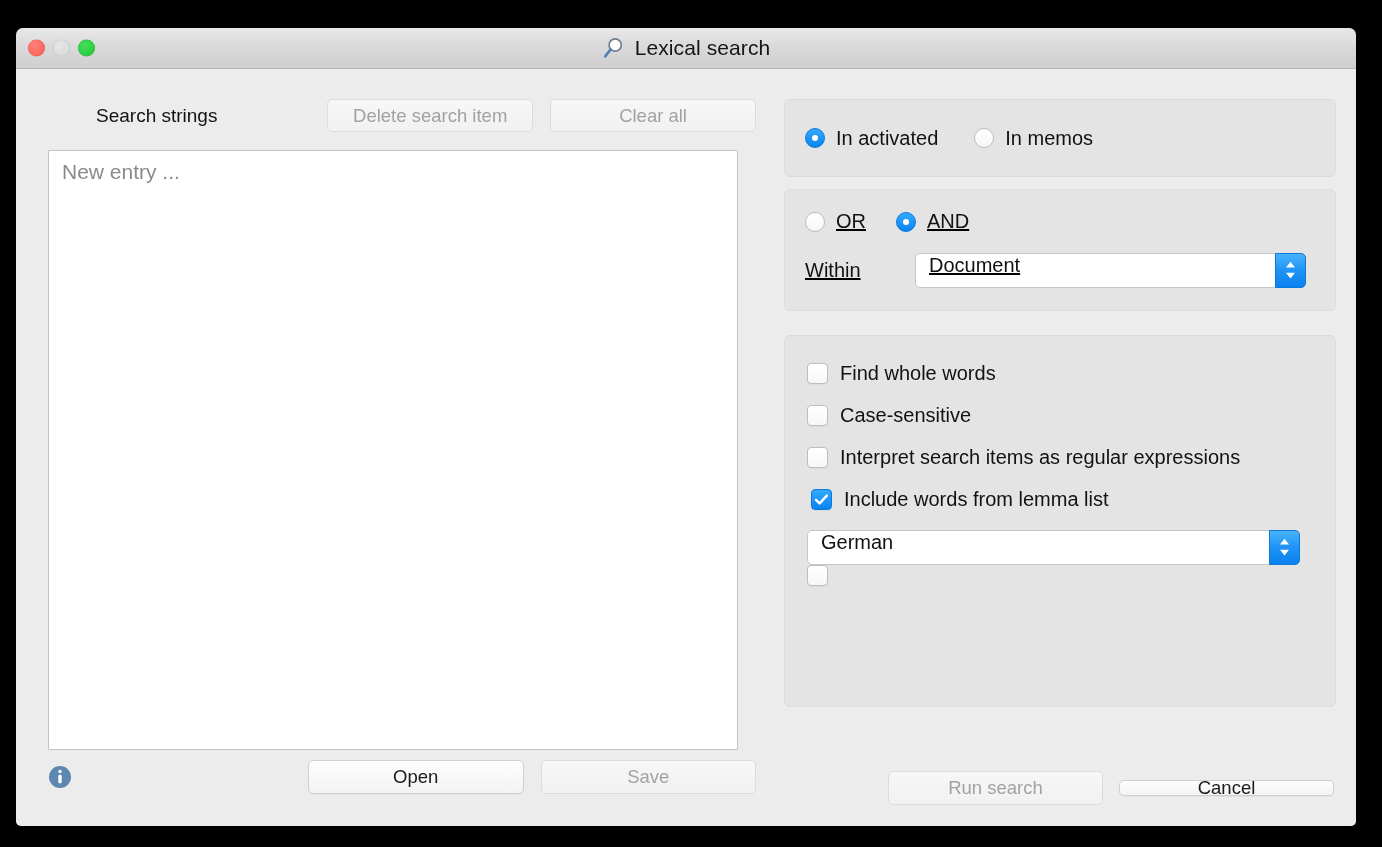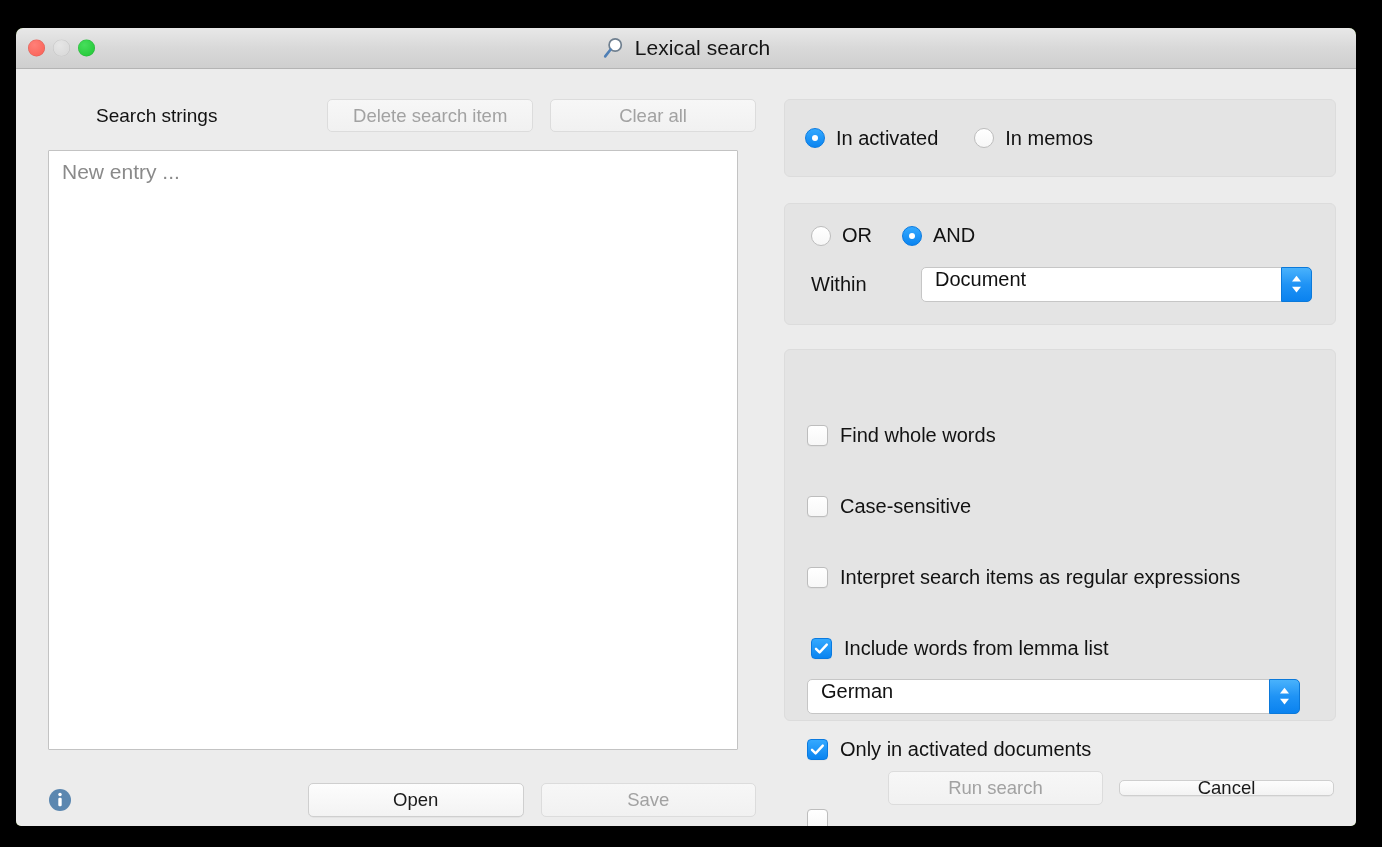--- a/index.html
+++ b/index.html
@@ -130,21 +130,21 @@
     padding: 9px 0 0 13px;
   }
   .list-placeholder {
     font-size: 21px;
     color: #8a8a8a;
   }
 
   .left-footer {
     position: absolute;
     left: 32px;
-    bottom: 10px;
+    bottom: 33px;
     width: 708px;
     height: 34px;
     display: flex;
     align-items: center;
     margin-top: 36px;
   }
   .info-icon { width: 24px; height: 24px; display: block; }
   #open-button { width: 218px; height: 34px; margin-left: 236px; }
   #save-button { width: 218px; height: 34px; margin-left: 17px; }
 
@@ -156,21 +156,21 @@
     width: 552px;
   }
   .group {
     background: #e4e4e4;
     border: 1px solid #dcdcdc;
     border-radius: 6px;
     box-sizing: border-box;
     width: 552px;
   }
   #group-scope     { height: 78px; padding: 0 0 0 20px; display: flex; align-items: center; }
-  #group-operator  { margin-top: 26px; height: 122px; padding: 20px 0 0 26px; }
+  #group-operator  { margin-top: 12px; height: 122px; padding: 20px 0 0 20px; text-decoration: underline; }
   #group-options   { margin-top: 24px; height: 372px; padding: 26px 0 0 22px; }
 
   
   .radio-row { display: flex; align-items: center; }
   .radio-item { display: flex; align-items: center; cursor: default; }
   .radio {
     width: 20px; height: 20px; border-radius: 50%;
     box-sizing: border-box;
     background: linear-gradient(to bottom, #ffffff, #f6f6f6);
     border: 1px solid #bdbdbd;
@@ -244,21 +244,20 @@
   }
   #within-popup { width: 391px; }
   #lemma-popup  { width: 493px; margin-top: 18px; }
 
   
   .check-row {
     display: flex;
     align-items: center;
     cursor: default;
     margin-bottom: 19px;
-    margin-top: 48px;
   }
   .checkbox {
     width: 21px; height: 21px;
     border-radius: 4px;
     box-sizing: border-box;
     background: linear-gradient(to bottom, #ffffff, #f7f7f7);
     border: 1px solid #bdbdbd;
     box-shadow: 0 0.5px 0.5px rgba(0,0,0,0.06);
     flex: none;
     position: relative;
@@ -404,28 +403,20 @@
           <span class="stepper">
             <svg width="13" height="8" viewBox="0 0 13 8">
                 <path d="M6.5 0.8 L11 6.4 L2 6.4 Z" fill="#ffffff"></path>
               </svg>
             <svg width="13" height="8" viewBox="0 0 13 8">
                 <path d="M6.5 6.4 L2 0.8 L11 0.8 Z" fill="#ffffff"></path>
               </svg>
           </span>
         </div>
 
-        <div class="check-row gap-before">
-          <span class="checkbox on">
-            <svg width="19" height="19" viewBox="0 0 19 19" style="position:absolute;left:0;top:0;">
-              <path d="M4 9.8 L7.6 13.4 L14.8 5.6" fill="none" stroke="#ffffff" stroke-width="2.4" stroke-linecap="round" stroke-linejoin="round"></path>
-            </svg>
-          </span>
-          <span class="check-label">Only in activated documents</span>
-        </div>
         <div class="check-row">
           <span class="checkbox"></span>
         </div>
       </div>
     </div>
 
     <div class="right-footer">
       <button class="btn disabled" id="run-search-button">Run search</button>
       <button class="btn" id="cancel-button">Cancel</button>
     </div>

